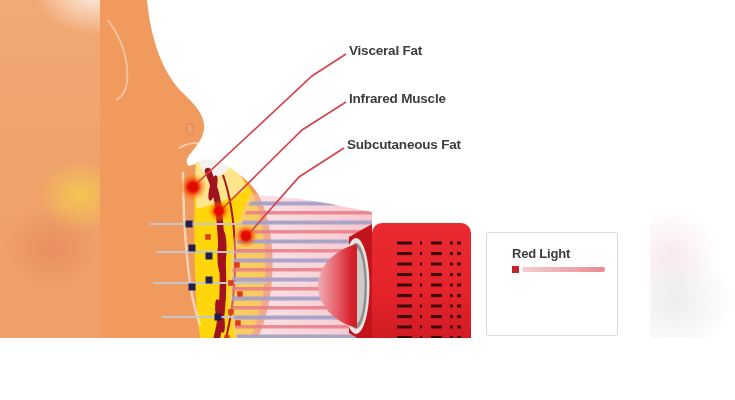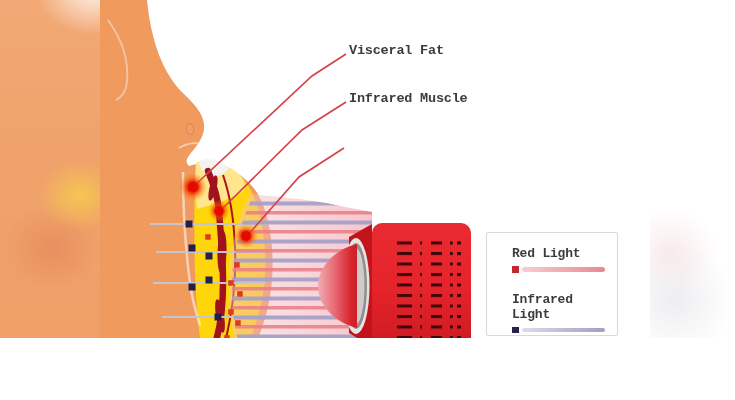--- a/index.html
+++ b/index.html
@@ -1,17 +1,17 @@
 <!DOCTYPE html>
 <html><head>
 <meta charset="utf-8">
 <style>
   html,body{margin:0;padding:0;}
   #stage{position:relative;width:735px;height:338px;background:#ffffff;overflow:hidden;
-         font-family:Liberation Mono, monospace;}
+         font-family:Liberation Sans, sans-serif;}
   
   #band-left{position:absolute;left:0;top:0;width:100px;height:400px;
     background:
       radial-gradient(60px 50px at 80px 195px, rgba(248,210,74,.75), rgba(248,210,74,0) 70%),
       radial-gradient(70px 60px at 52px 248px, rgba(224,122,82,.45), rgba(224,122,82,0) 70%),
       radial-gradient(80px 60px at 95px -10px, rgba(255,255,255,.85), rgba(255,255,255,0) 75%),
       linear-gradient(180deg,#F2A975 0%,#EFA26B 40%,#EF9F66 100%);}
   #band-right{position:absolute;left:650px;top:0;width:85px;height:400px;
     background:
       radial-gradient(70px 60px at 20px 250px, rgba(238,190,195,.30), rgba(238,190,195,0) 70%),
@@ -158,30 +158,24 @@
       <ellipse cx="356" cy="286" rx="8.5" ry="38" fill="#CFCBC8"></ellipse>
       <path d="M 357,244 C 333,250 318,268 318,286 C 318,304 333,322 357,328 Z" fill="url(#domeG)"></path>
       <rect x="372" y="223" width="99" height="124" rx="10" fill="url(#bodyG)"></rect>
       <rect x="393" y="239" width="29" height="102" fill="url(#ledP)"></rect>
       <rect x="431" y="239" width="30" height="102" fill="url(#ledP)"></rect>
     </g>
   </svg>
 
   <div class="anno" style="left:349px;top:43px;">Visceral Fat</div>
   <div class="anno" style="left:349px;top:91px;">Infrared Muscle</div>
+  <div class="anno" style="left:347px;top:137px;">Subcutaneous Fat</div>
 
   <div id="legend">
     <div>
       <div class="lg-label">Red Light</div>
       <div class="lg-row">
         <span class="sw" style="background:#C1272D"></span>
         <span class="bar bar-red"></span>
       </div>
     </div>
-    <div class="lg-group2">
-      <div class="lg-label">Infrared Light</div>
-      <div class="lg-row">
-        <span class="sw" style="background:#23234B"></span>
-        <span class="bar bar-ir"></span>
-      </div>
-    </div>
   </div>
 </div>
 
 </body></html>

